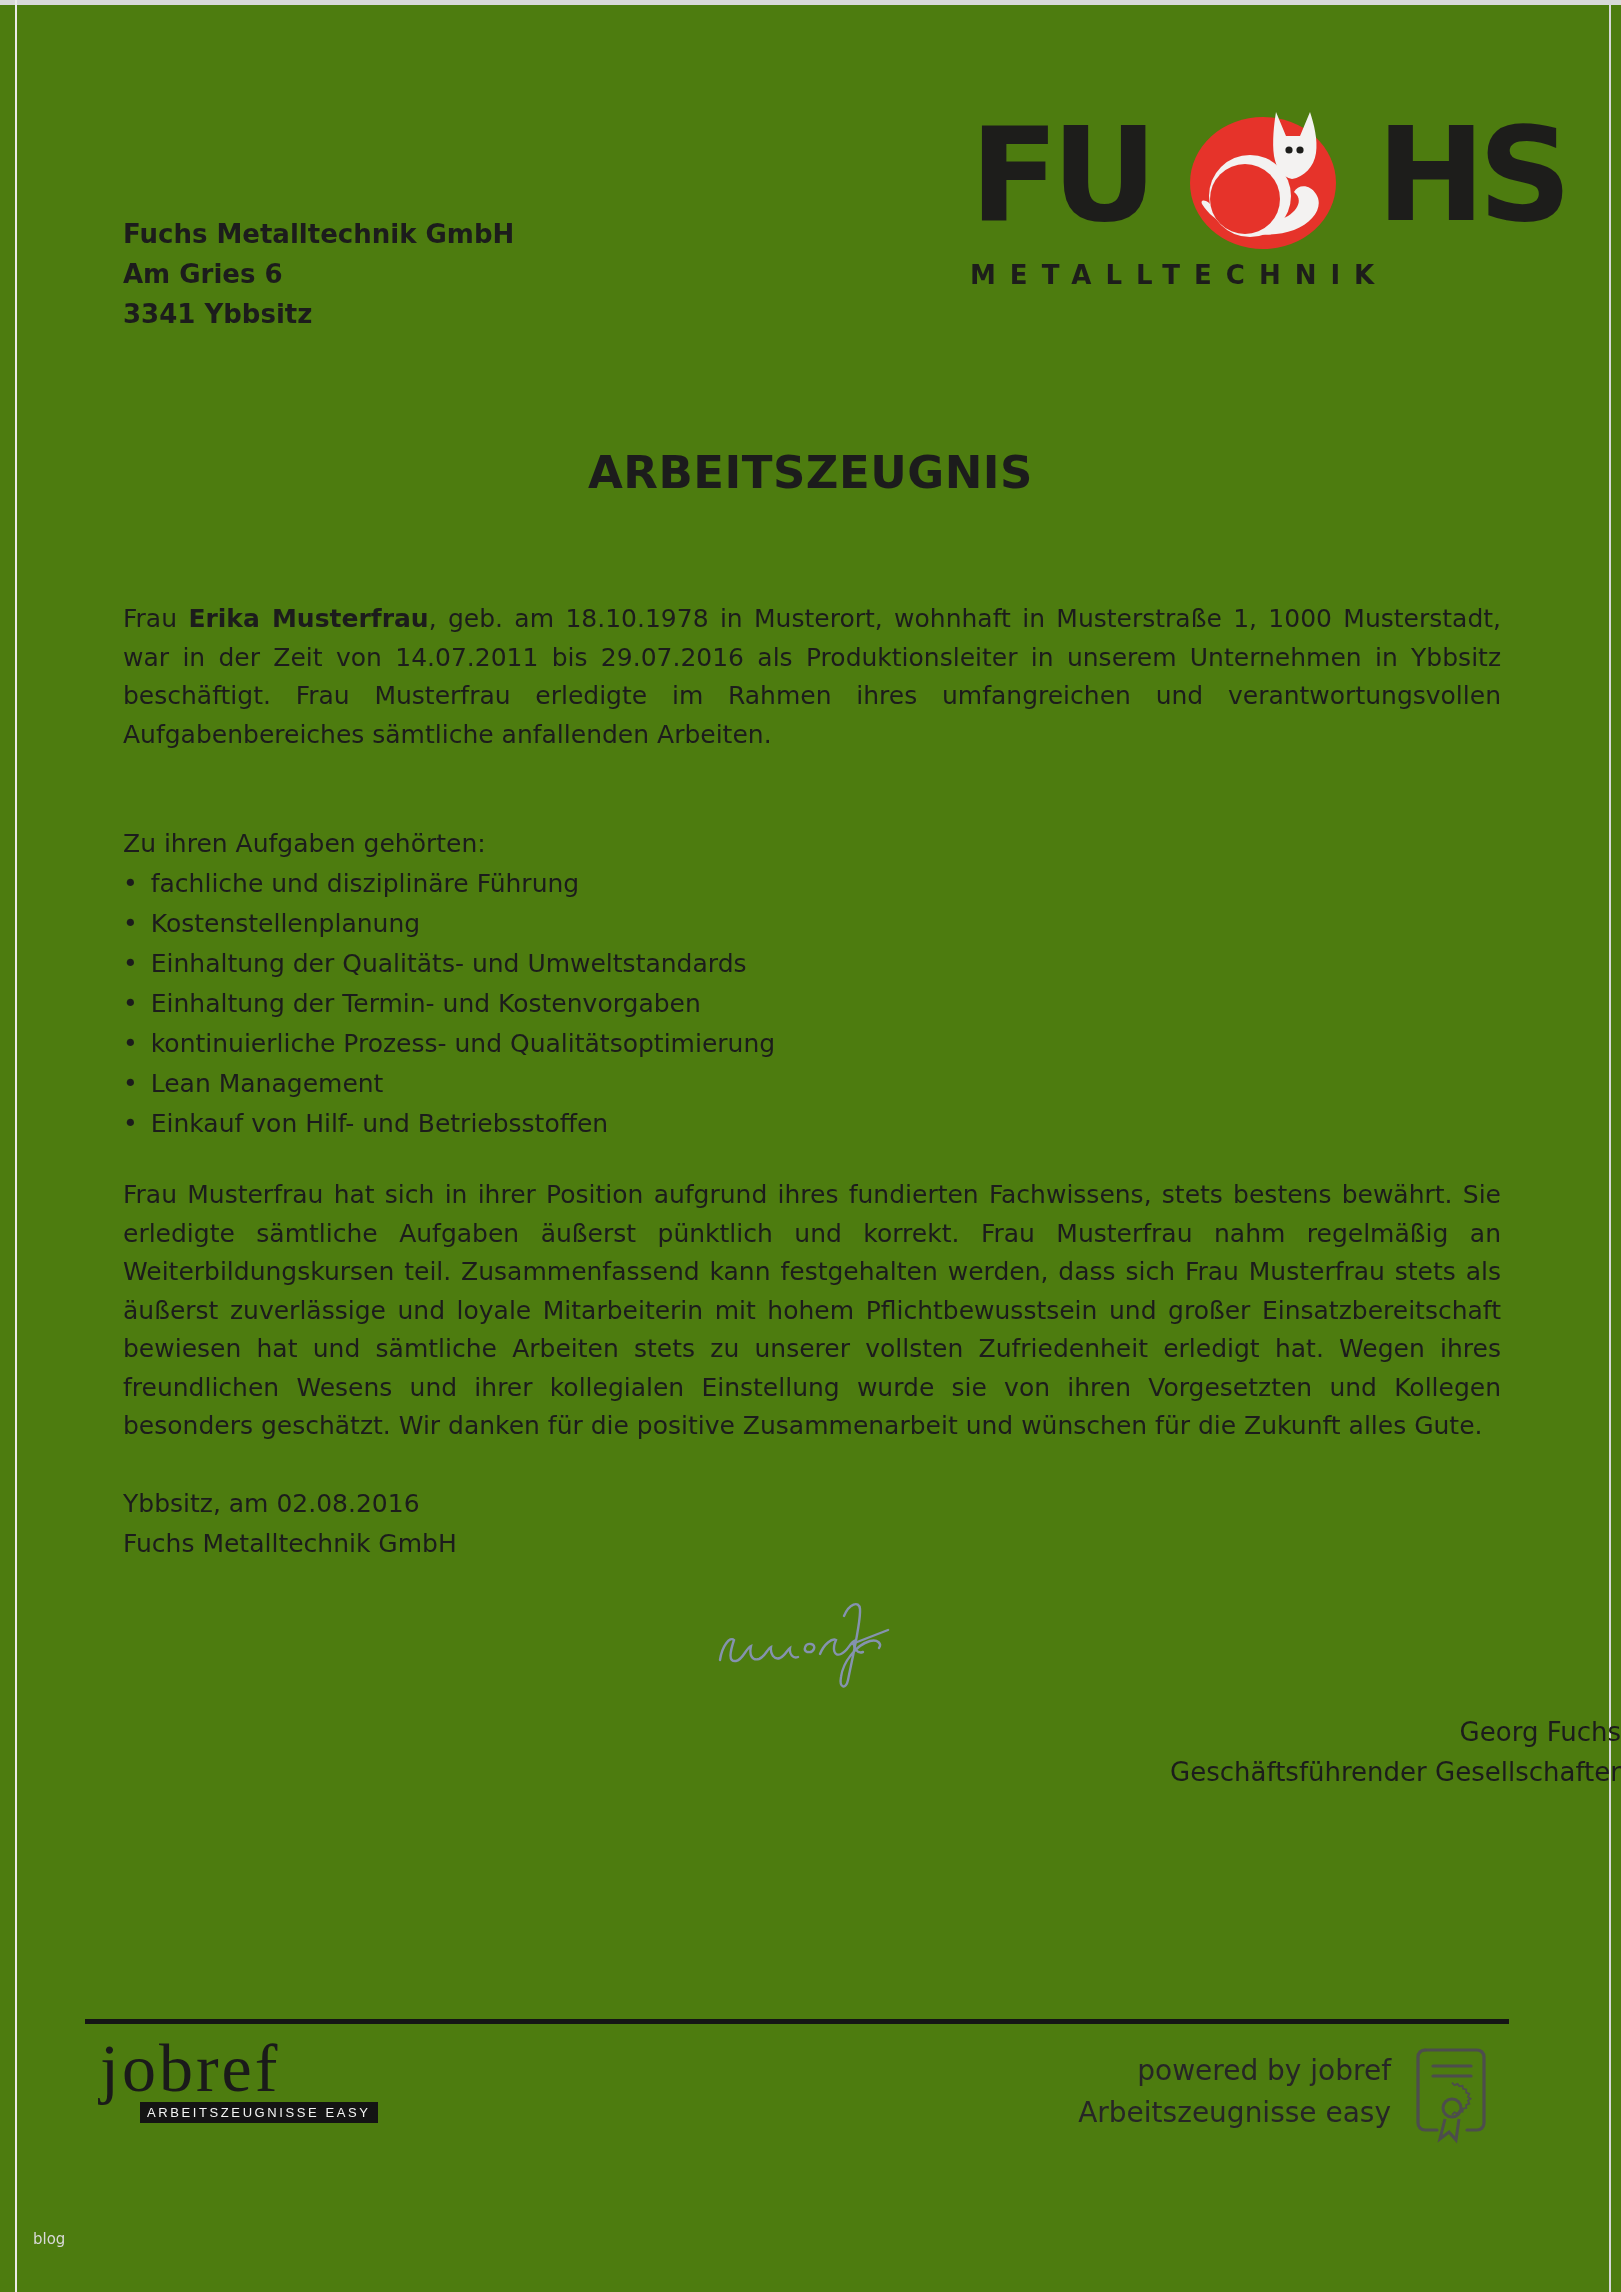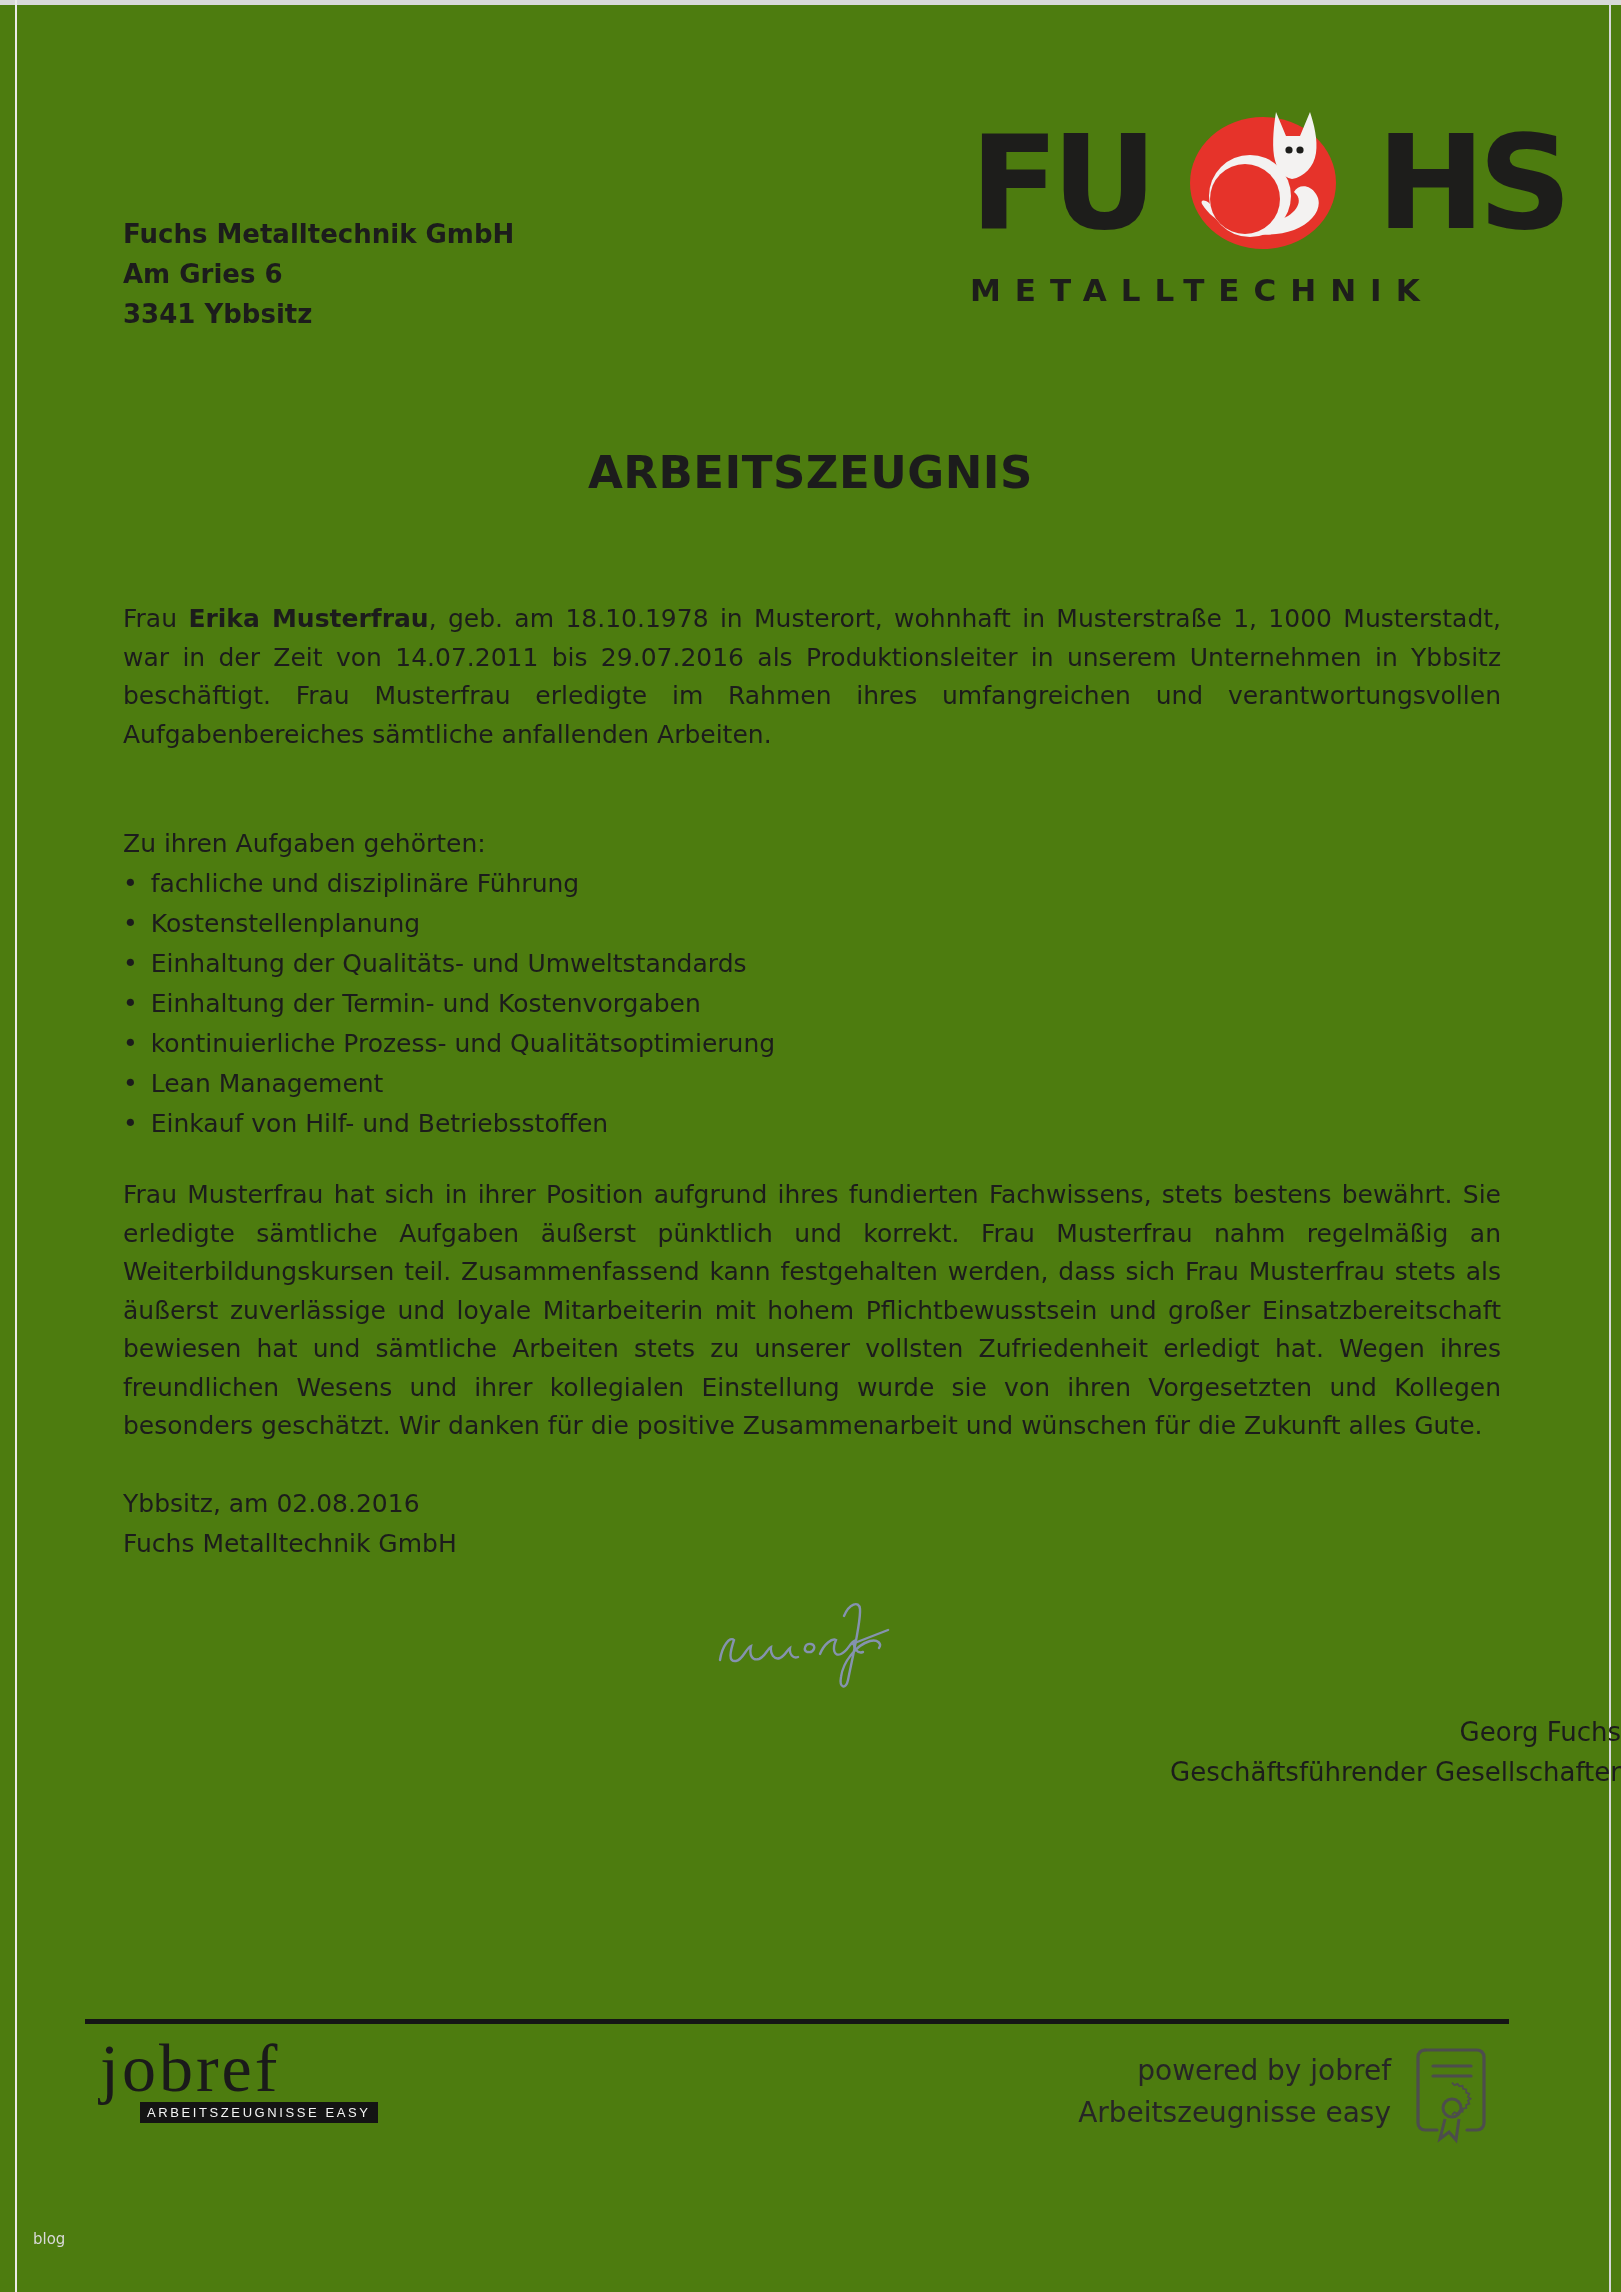--- a/index.html
+++ b/index.html
@@ -8,24 +8,24 @@
     font-family:"DejaVu Sans",sans-serif;color:#1c1c1c;overflow:hidden;
   }
   
   .edge-top{position:absolute;top:0;left:0;right:0;height:5px;background:#d9d9d9;}
   .edge-left{position:absolute;top:0;left:15px;width:2px;height:100%;background:#eceBe9;}
   .edge-right{position:absolute;top:0;left:1609px;width:2px;height:100%;background:#d8d8d8;}
 
   .sender{position:absolute;left:123px;top:214px;font-size:26px;font-weight:bold;line-height:40px;}
 
   .logo{position:absolute;left:970px;top:110px;width:520px;}
-  .logo-row{display:flex;align-items:center;gap:36px;}
+  .logo-row{display:flex;align-items:flex-start;gap:36px;}
   .logo-text{font-size:130px;font-weight:bold;letter-spacing:-7px;line-height:1;color:#1d1d1b;}
   .logo-fox{margin:0 2px;flex:0 0 auto;}
-  .logo-sub{margin-top:16px;font-size:31px;font-weight:bold;letter-spacing:14px;color:#1d1d1b;white-space:nowrap;}
+  .logo-sub{margin-top:4px;font-size:26px;font-weight:bold;letter-spacing:14px;color:#1d1d1b;white-space:nowrap;}
 
   .title{position:absolute;top:446px;left:0;width:100%;text-align:center;
          font-size:45px;font-weight:bold;letter-spacing:0.5px;}
 
   .para{position:absolute;left:123px;width:1378px;font-size:25px;line-height:38.5px;text-align:justify;}
   .p1{top:600px;}
   .p2{top:1176px;}
 
   .tasks{position:absolute;left:123px;top:824px;width:1378px;font-size:25px;line-height:40px;}
   .task-item{display:flex;}

